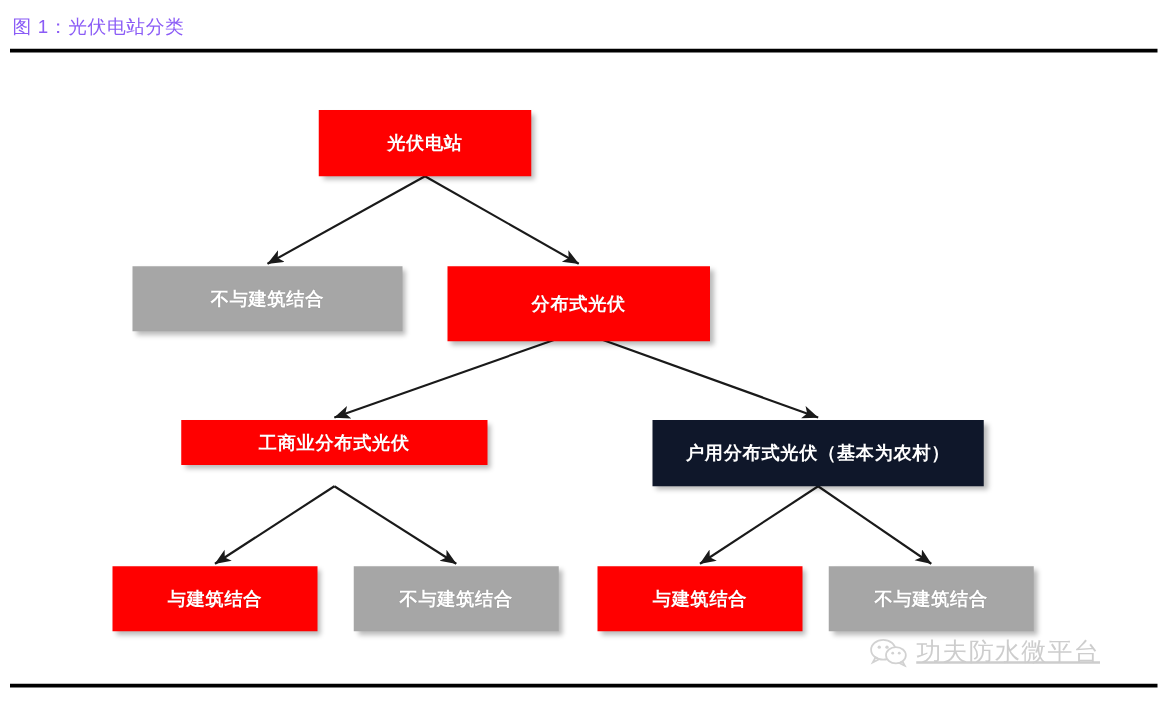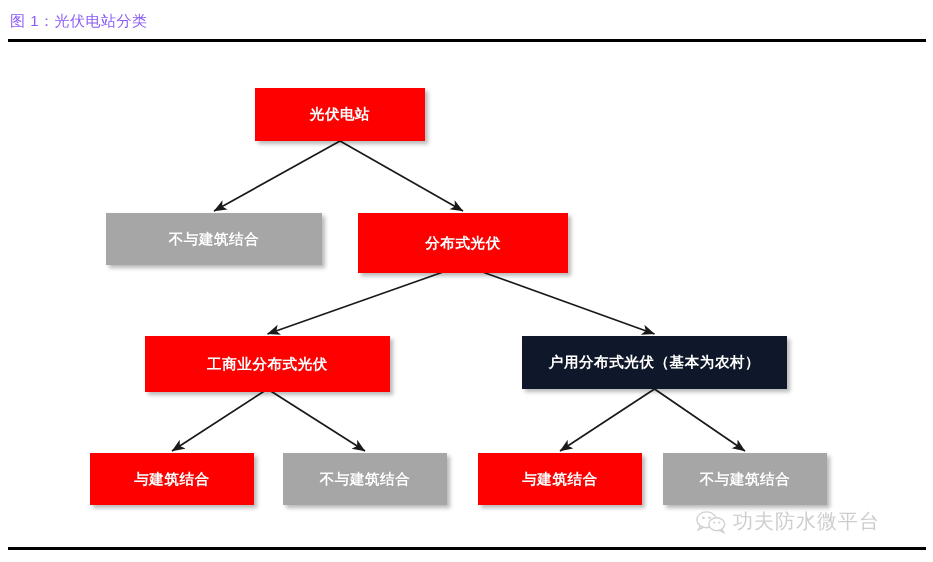--- a/index.html
+++ b/index.html
@@ -87,20 +87,21 @@
     align-items: center;
     gap: 7px;
     z-index: 6;
     opacity: 0.92;
   }
   .wm-text {
     font-size: 20px;
     color: #c9c9c9;
     letter-spacing: 1px;
     white-space: nowrap;
+    text-decoration: underline;
   }
   .wm-icon { width: 30px; height: 24px; display: block; }
 </style>
 </head>
 <body>
 
 <div class="fig-title">图 1：光伏电站分类</div>
 <div class="rule-top"></div>
 
 <div class="canvas">
@@ -125,21 +126,21 @@
   <div id="node-layer">
       <div class="node red" style="left: 255px; top: 44px; width: 170px; height: 53px; background: rgb(255, 0, 0);">
         <span>光伏电站</span>
       </div>
       <div class="node gray" style="left: 106px; top: 169px; width: 216px; height: 52px; background: rgb(166, 166, 166);">
         <span>不与建筑结合</span>
       </div>
       <div class="node red" style="left: 358px; top: 169px; width: 210px; height: 60px; background: rgb(255, 0, 0);">
         <span>分布式光伏</span>
       </div>
-      <div class="node red" style="left: 145px; top: 292px; width: 245px; height: 56px; background: rgb(255, 0, 0);">
+      <div class="node red" style="left: 145px; top: 292px; width: 245px; height: 36px; background: rgb(255, 0, 0);">
         <span>工商业分布式光伏</span>
       </div>
       <div class="node red" style="left: 522px; top: 292px; width: 265px; height: 53px; background: #0f172a;">
         <span>户用分布式光伏（基本为农村）</span>
       </div>
       <div class="node red" style="left: 90px; top: 409px; width: 164px; height: 52px; background: rgb(255, 0, 0);">
         <span>与建筑结合</span>
       </div>
       <div class="node gray" style="left: 283px; top: 409px; width: 164px; height: 52px; background: rgb(166, 166, 166);">
         <span>不与建筑结合</span>

